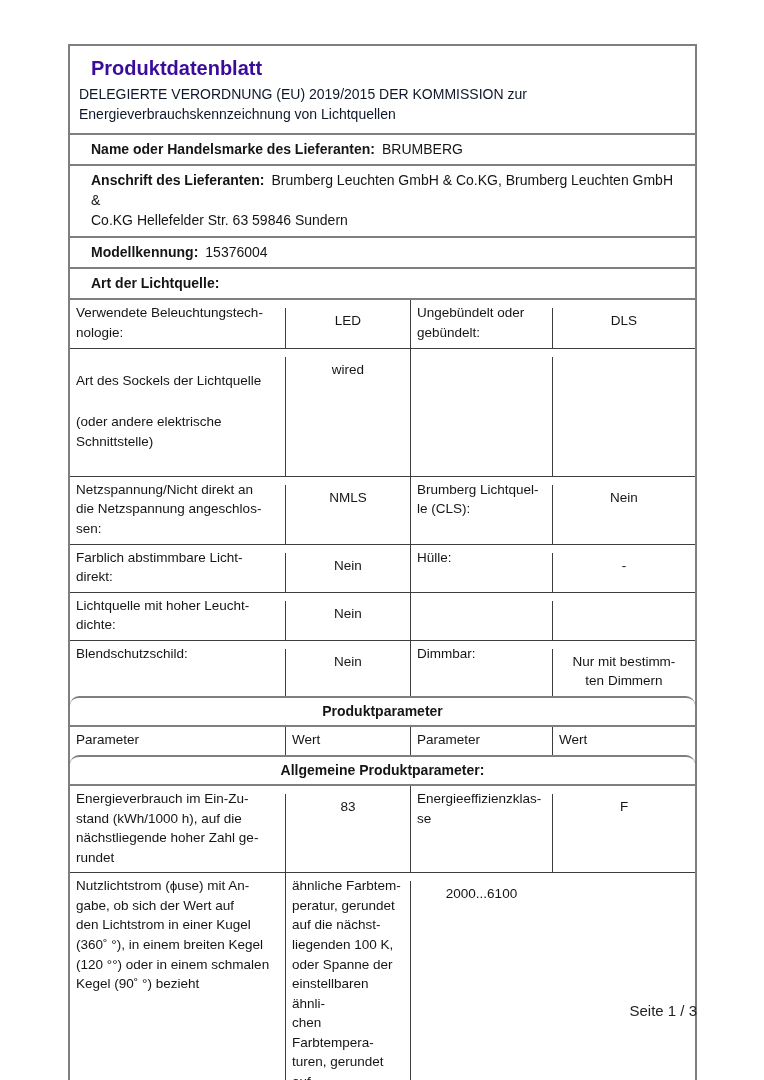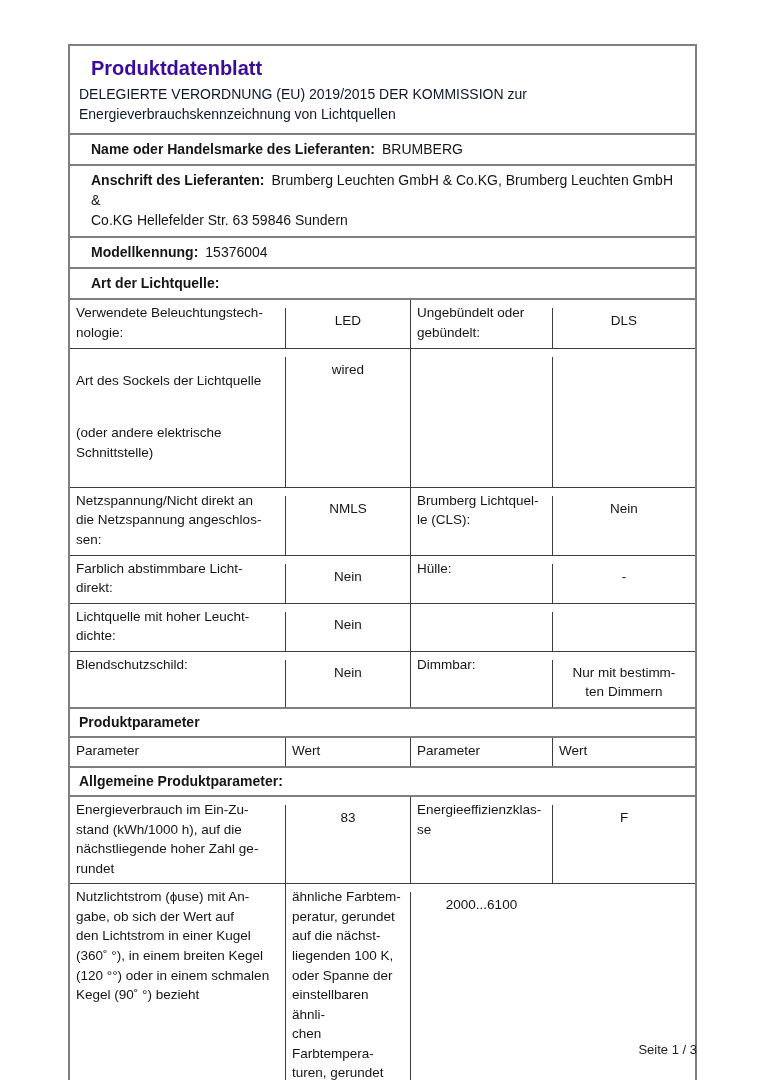--- a/index.html
+++ b/index.html
@@ -22,42 +22,42 @@
   }
   .block.first { border-top:none; }
   .header-block { padding:10px 9px 8px; }
   .doc-title {
     font-size:20px; font-weight:bold; line-height:1.2;
     color:#3b0b9b; margin:0 0 4px 12px;
   }
   .doc-subtitle { white-space:pre-line; font-size:14px; color:#0f172a; }
   .lbl { font-weight:bold; }
   .val { margin-left:7px; white-space:pre-line; }
-  .center-bold { text-align:left; font-weight:bold; padding:3px 9px 4px; }
+  .center-bold { text-align:center; font-weight:bold; padding:3px 9px 4px;border-radius:9px; }
 
   .grid-row {
     display:grid;
     grid-template-columns:215px 125px 142px 1fr;
     border-top:2px solid #7f7f7f;
     font-size:13.5px; line-height:1.45;
   }
   .grid-row.inner { border-top:1.5px solid #3d3d3d; }
   .cell {
     padding:3px 6px 5px;
     border-left:1.5px solid #3d3d3d;
     white-space:pre-line;
     box-sizing:border-box;
   }
   .cell.c1 { border-left:none; }
   .cell.valcell { text-align:center;margin-top:8px; }
-  .para2 { margin-top:13px; white-space:pre-line; }
+  .para2 { margin-top:2px; white-space:pre-line; }
 
   .footer {
-    position:absolute; right:67px; top:1042px;
-    font-size:13px; color:#222;padding-left:8px;
+    position:absolute; right:67px; top:1002px;
+    font-size:15px; color:#222;padding-left:8px;
   }
 </style>
 </head>
 <body>
 
 <div class="sheet">
 
   <div class="block first header-block">
     <div class="doc-title">Produktdatenblatt</div>
     <div class="doc-subtitle">DELEGIERTE VERORDNUNG (EU) 2019/2015 DER KOMMISSION zur

